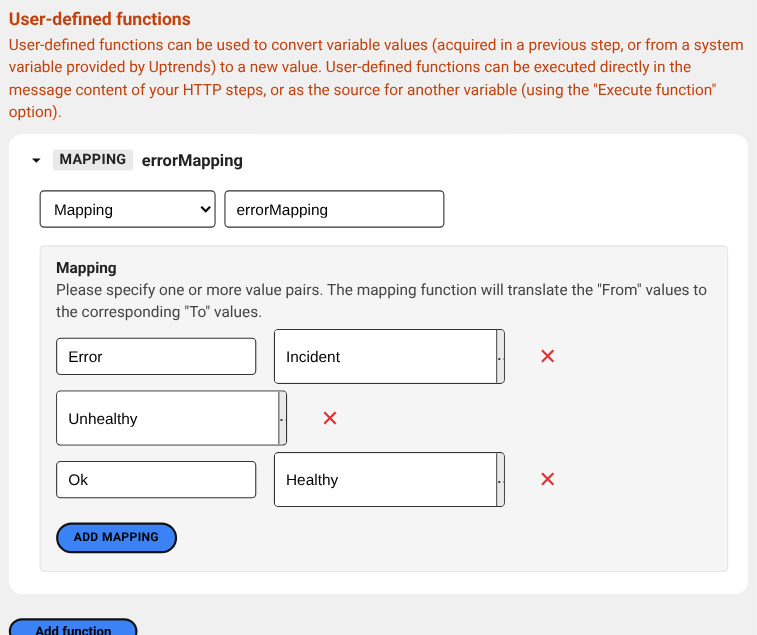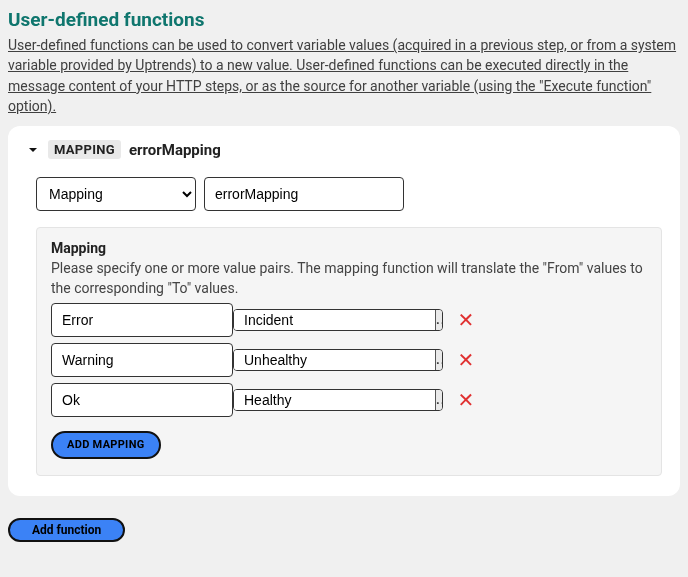--- a/index.html
+++ b/index.html
@@ -10,28 +10,27 @@
     background: #f0f0f0;
     color: #222;
     font-size: 14px;
     width: 688px;
   }
   .section-header {
     padding: 8px 8px 4px 8px;
   }
   .section-title {
     font-weight: 700;
-    font-size: 19px;
-    color: #0f766e;
+    font-size: 16px;
+    color: #c2410c;
     margin-bottom: 4px;
   }
   .section-desc {
-    color: #404040;
+    color: #c2410c;
     line-height: 1.45;
-    text-decoration: underline;
   }
   .card {
     background: #fff;
     margin: 6px 8px 0 8px;
     border-radius: 12px;
     padding: 14px 18px 20px 18px;
   }
   .card-top-row {
     display: flex;
     align-items: center;
@@ -96,38 +95,38 @@
     margin-bottom: 2px;
   }
   .mapping-desc {
     color: #444;
     line-height: 1.45;
     margin-bottom: 4px;
   }
   .pair-row {
     display: flex;
     align-items: center;
-    gap: 0;
+    gap: 16px;
     margin-bottom: 6px;
   }
   .pair-from {
     border: 1px solid #333;
     border-radius: 4px;
     height: 34px;
     padding: 0 10px;
     font-size: 14px;
     background: #fff;
     width: 182px;
   }
   .pair-to-wrap {
     display: flex;
     align-items: stretch;
     border: 1px solid #333;
     border-radius: 4px;
-    height: 22px;
+    height: 50px;
     background: #fff;
     width: 210px;
     overflow: hidden;
   }
   .pair-to {
     border: none;
     outline: none;
     padding: 0 10px;
     font-size: 14px;
     flex: 1;
@@ -218,21 +217,20 @@
     <div class="pair-row">
       <input class="pair-from" type="text" value="Error" style="">
       <div class="pair-to-wrap">
         <input class="pair-to" type="text" value="Incident" style="">
         <div class="pair-picker">...</div>
       </div>
       <div class="delete-btn">✕</div>
     </div>
 
     <div class="pair-row">
-      <input class="pair-from" type="text" value="Warning" style="">
       <div class="pair-to-wrap">
         <input class="pair-to" type="text" value="Unhealthy" style="">
         <div class="pair-picker">...</div>
       </div>
       <div class="delete-btn">✕</div>
     </div>
 
     <div class="pair-row">
       <input class="pair-from" type="text" value="Ok" style="">
       <div class="pair-to-wrap">

